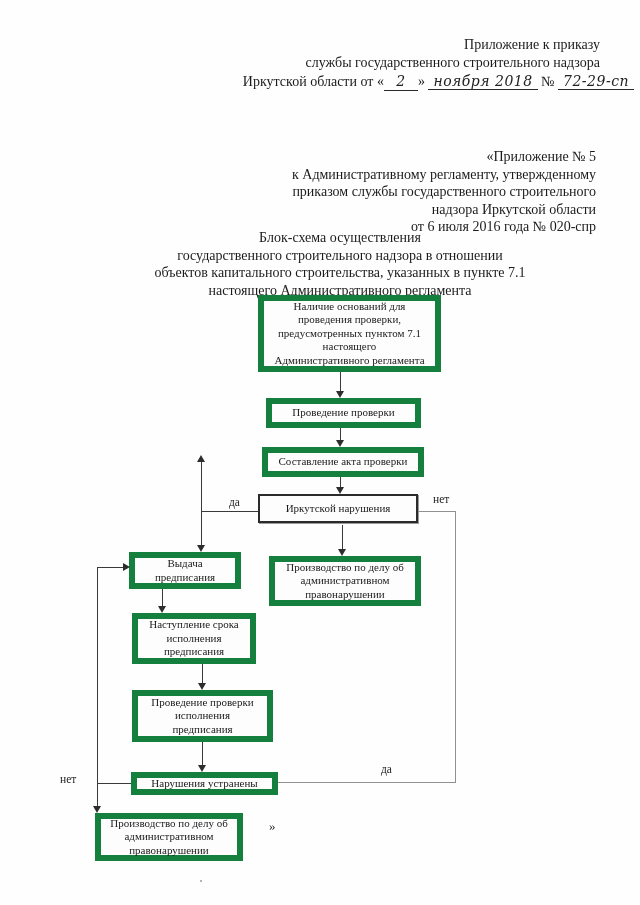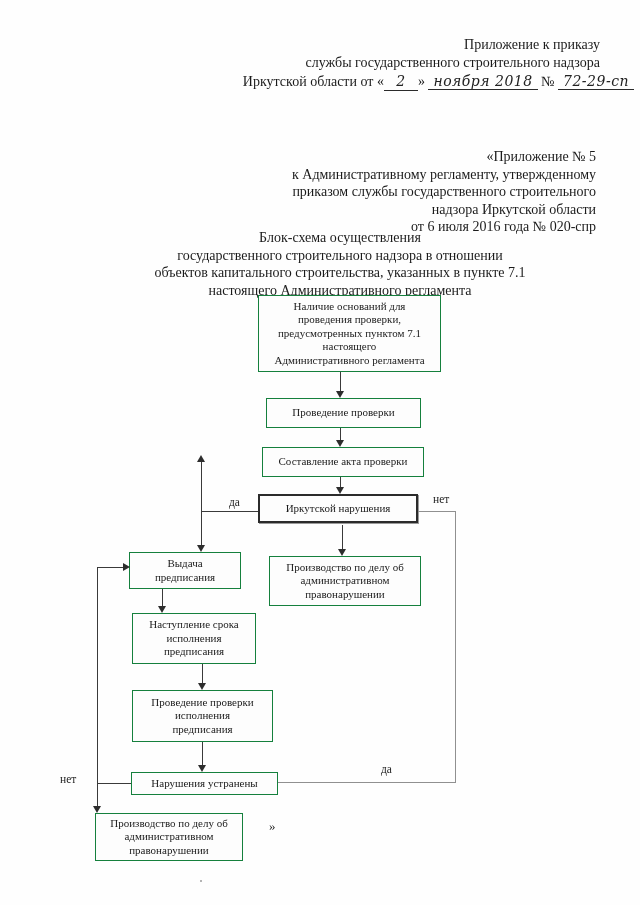--- a/index.html
+++ b/index.html
@@ -14,21 +14,21 @@
   .hw{
     font-family:"DejaVu Serif", serif;font-style:italic;letter-spacing:.5px;
     border-bottom:1px solid #2b2b2b;color:#222;
   }
   .hw.day{display:inline-block;min-width:34px;text-align:center;}
   .hw.pad{padding:0 5px;}
   
   .title{position:absolute;top:209px;left:40px;width:600px;text-align:center;font-size:14px;line-height:17.5px;margin-top:20px;}
   
   .box{
-    position:absolute;box-sizing:border-box;border:1px solid #15803d;background:#fdfdfd;
+    position:absolute;box-sizing:border-box;border:6px solid #15803d;background:#fdfdfd;
     display:flex;align-items:center;justify-content:center;text-align:center;
     font-size:11px;line-height:13.4px;white-space:pre-line;padding:1px 3px;
   }
   .box.bold{border:2px solid #2b2b2b;box-shadow:1px 1px 0 #9a9a9a;}
   
   .vline,.hline{position:absolute;background:#3a3a3a;}
   .vline{width:1px;}
   .hline{height:1px;}
   .gray{background:#909090;}
   .arr{position:absolute;width:0;height:0;}

